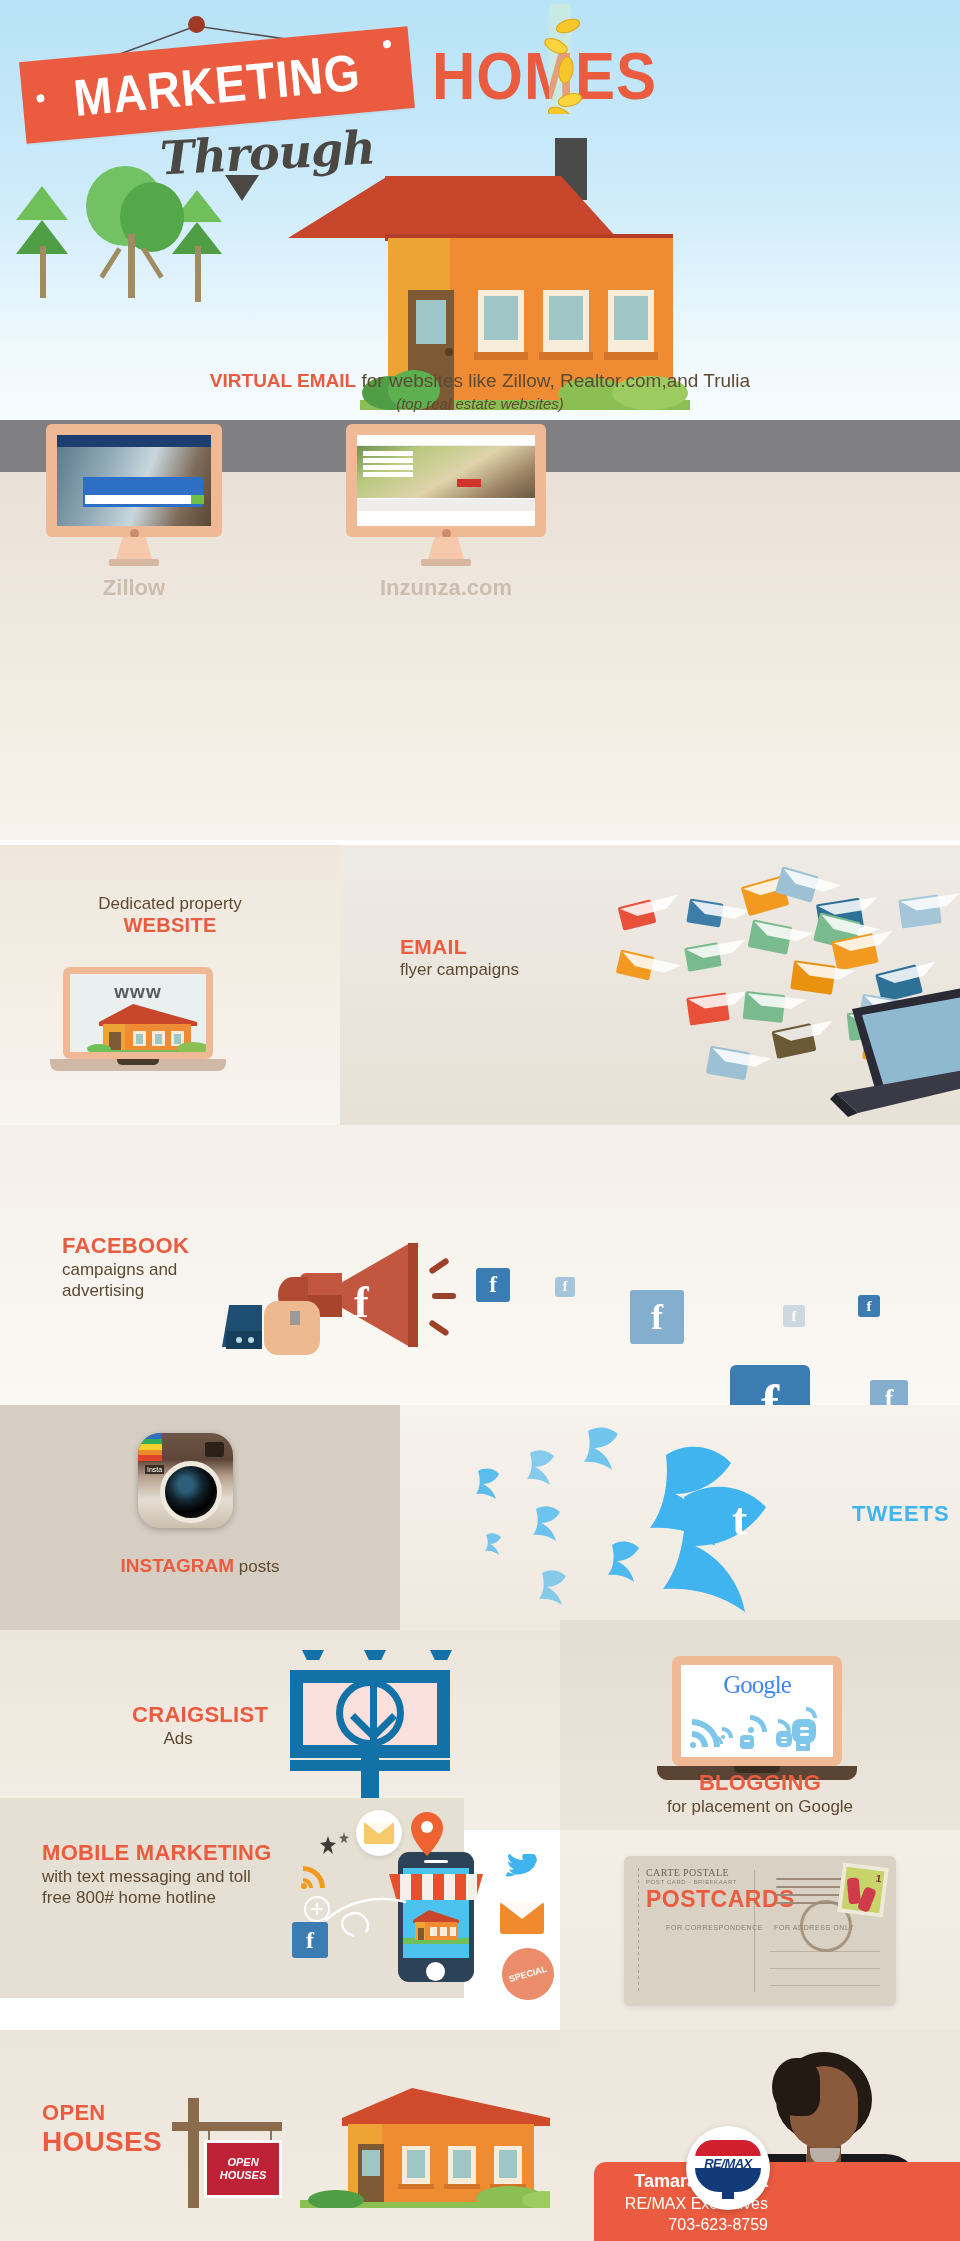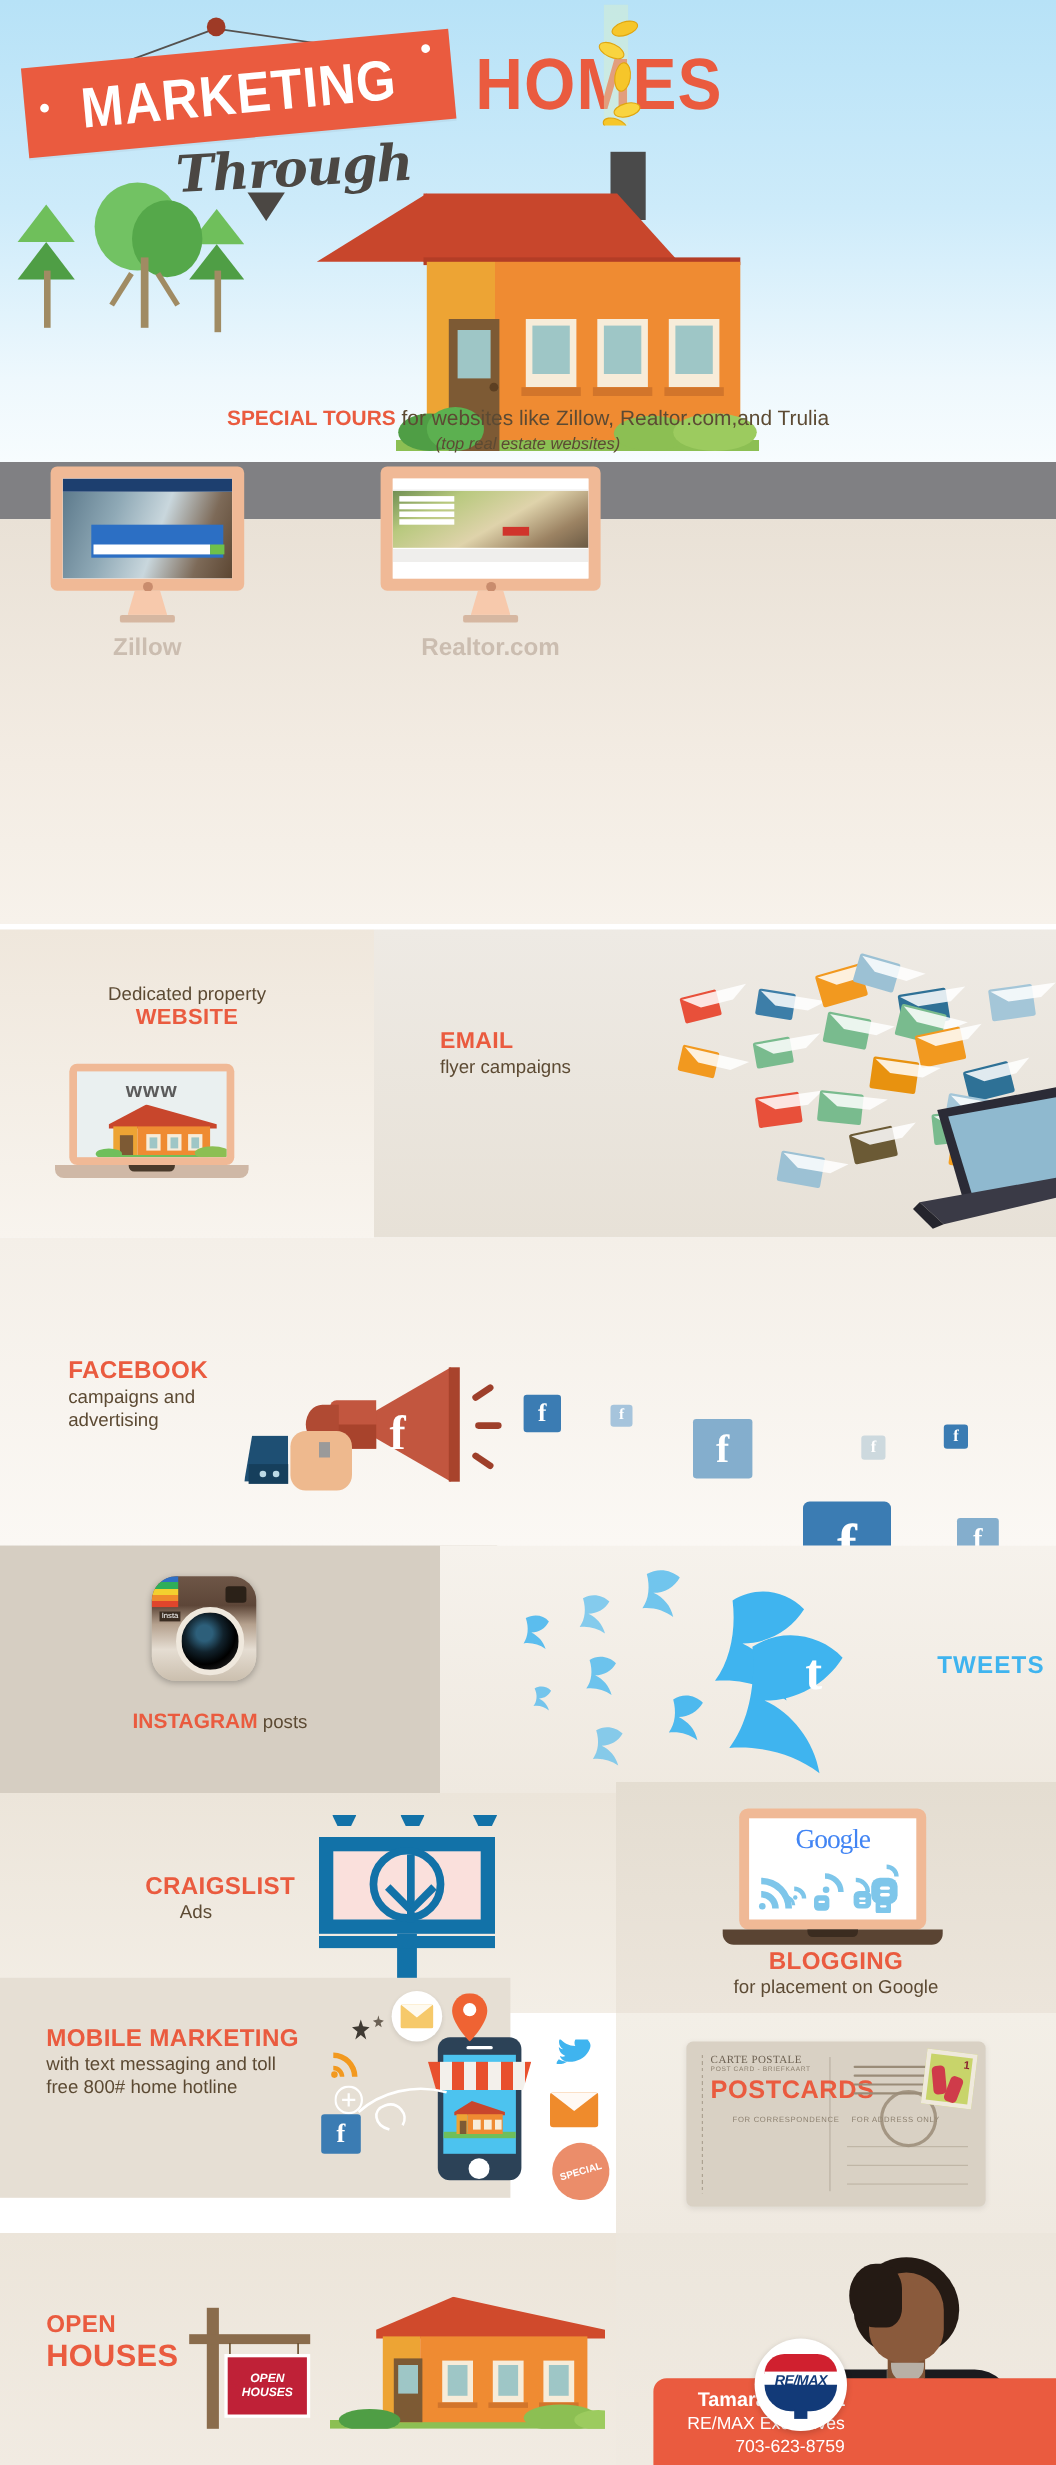--- a/index.html
+++ b/index.html
@@ -313,21 +313,21 @@
       <div class="blob" style="left:88px;top:232px;width:52px;height:40px;background:#5cb050;"></div>
       <div class="blob" style="left:258px;top:240px;width:70px;height:32px;background:#8cbf53;"></div>
       <div class="blob" style="left:312px;top:238px;width:76px;height:34px;background:#9ccb5f;"></div>
     </div>
   </div>
   <div class="hero-ground"></div>
 
   <div class="sec band-a" style="top:472px;height:368px;">
     <div class="vt-head" style="top:-102px;">
       <div class="vt-line1">
-        <b>SPECIAL TOURS</b><span> for websites like Zillow, Realtor.com,and Trulia</span>
+        <b>VIRTUAL EMAIL</b><span> for websites like Zillow, Realtor.com,and Trulia</span>
       </div>
       <div class="vt-line2">(top real estate websites)</div>
     </div>
 
     <div class="monitor" style="left:46px;top:-48px;">
       <div class="mon-body">
         <div class="mon-screen">
           <div class="zw-photo"></div>
           <div class="zw-bar"></div>
           <div class="zw-card"></div>
@@ -353,21 +353,21 @@
               <span></span>
             </div>
           <div class="rt-btn"></div>
           <div class="rt-thumbs"></div>
           <div class="rt-foot"></div>
         </div>
         <div class="mon-dot"></div>
       </div>
       <div class="mon-neck"></div>
       <div class="mon-base"></div>
-      <div class="mon-label">Realtor.com</div>
+      <div class="mon-label">Inzunza.com</div>
     </div>
 
   </div>
 
   <div class="sec" style="top:845px;height:280px;width:340px;background:linear-gradient(180deg,#efe7dc,#f8f4ee);">
     <div class="lbl" style="left:0;top:48px;width:340px;text-align:center;">
       <div class="t2">Dedicated property</div>
       <div class="t1" style="font-size:20px;">WEBSITE</div>
     </div>
     <div class="www-laptop" style="left:63px;top:122px;">
@@ -522,21 +522,21 @@
           <i style="left:7px;top:32px;width:7px;height:28px;transform:rotate(-45deg);transform-origin:top left;"></i>
           <i style="left:47px;top:32px;width:7px;height:28px;transform:rotate(45deg);transform-origin:top right;"></i>
         </div>
       </div>
       <div class="bb-leg"></div>
       <div class="bb-cross"></div>
     </div>
   </div>
 
   <div class="sec" style="left:560px;top:1620px;height:210px;width:400px;background:linear-gradient(180deg,#e4ddd1,#ece5db);">
-    <div class="bl-laptop" style="position:absolute;left:112px;top:24px;">
+    <div class="bl-laptop" style="position:absolute;left:112px;top:36px;">
       <div class="bl-screen">
         <div class="bl-in">
           <div class="g-logo">
             <span style="color:#4285F4">Google</span>
           </div>
           <svg width="152" height="54" style="position:absolute;left:7px;top:32px;">
             <g fill="#7ec6ea">
               <path d="M4 34a16 16 0 0 1 16 16h-6a10 10 0 0 0-10-10z"></path>
               <circle cx="5" cy="48" r="3"></circle>
               <path d="M4 22a28 28 0 0 1 28 28h-6A22 22 0 0 0 4 28z"></path>

